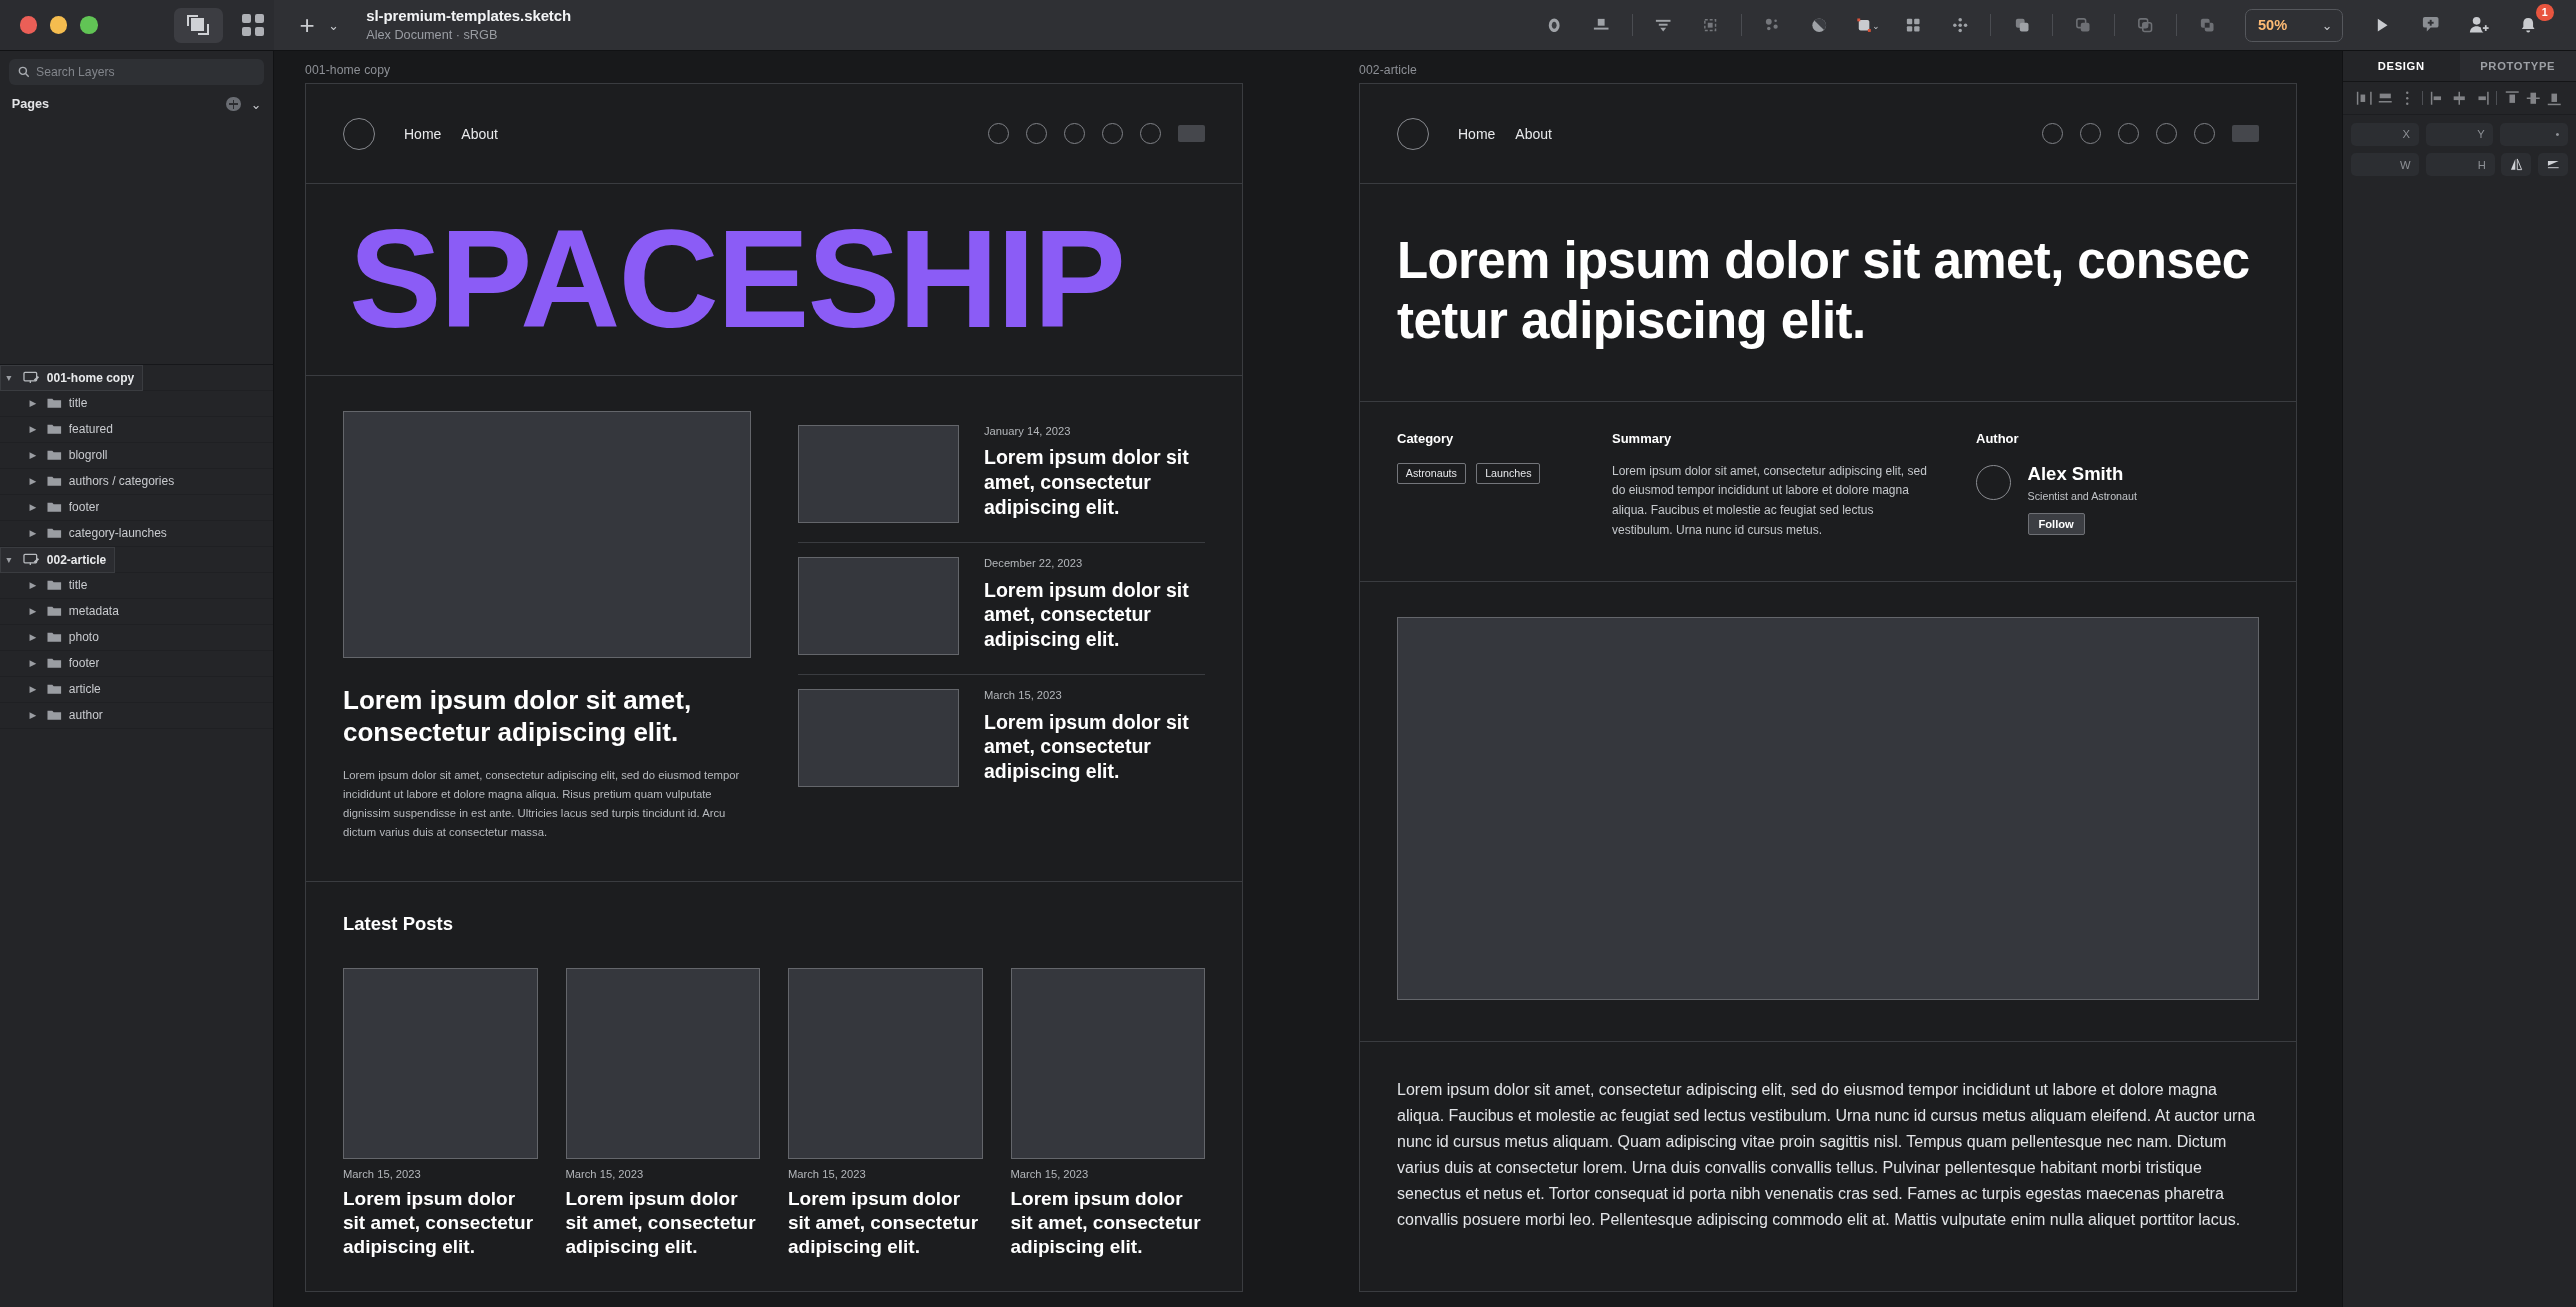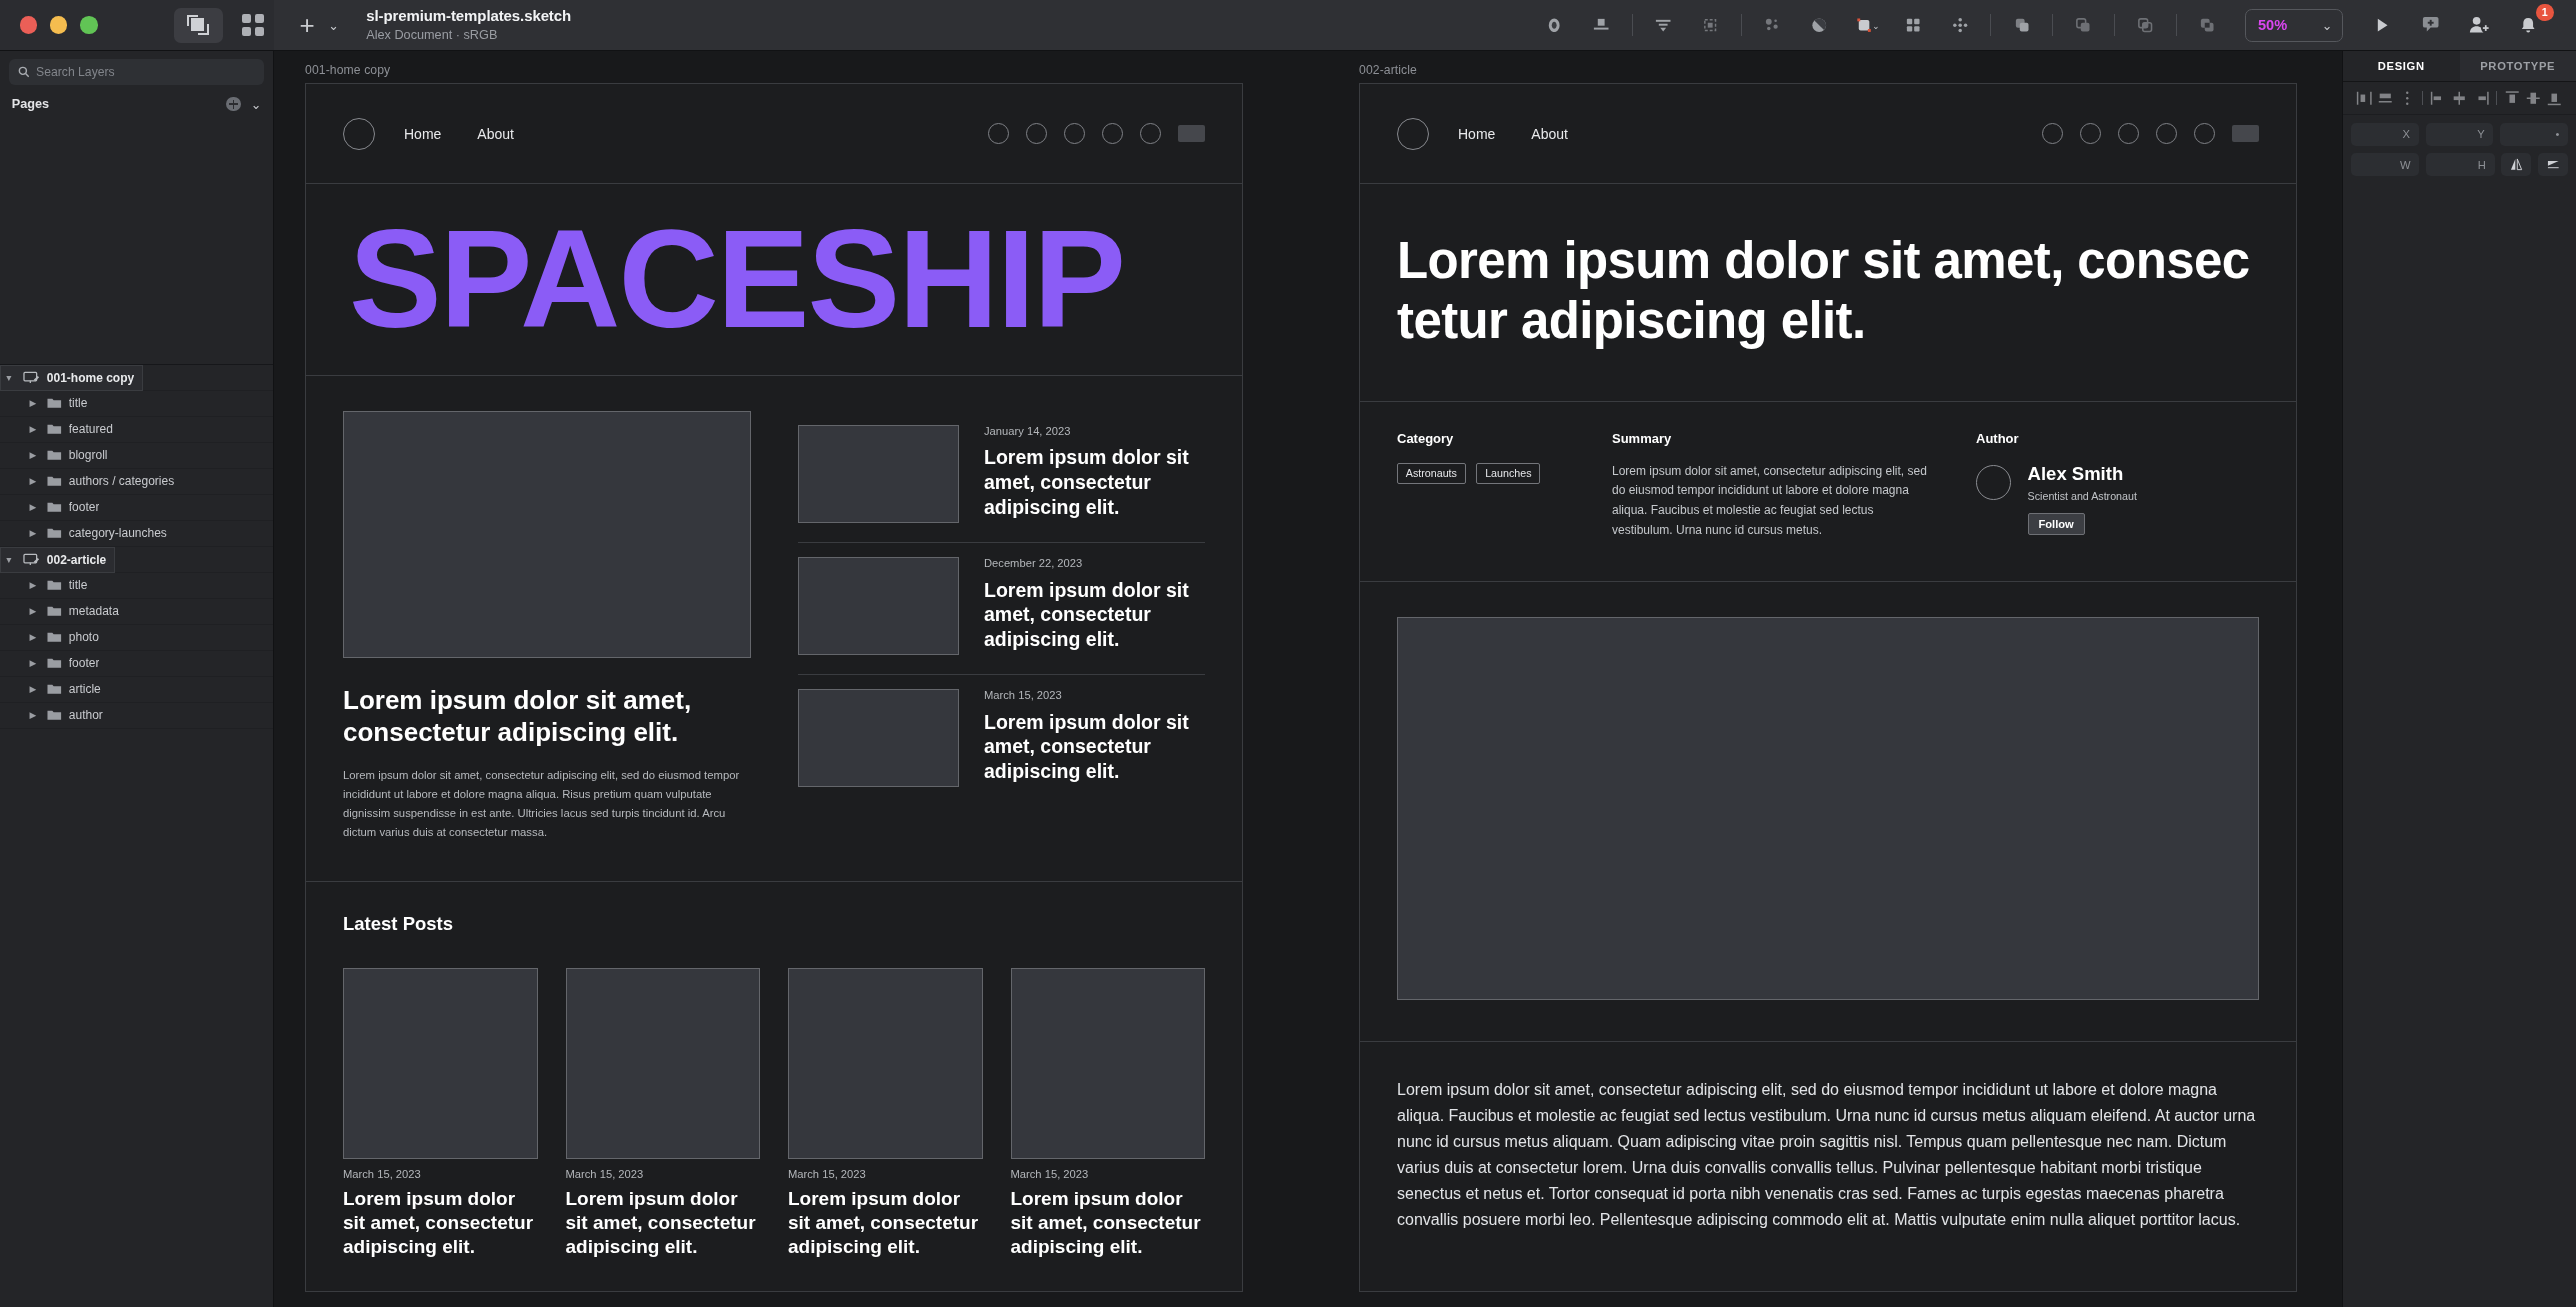--- a/index.html
+++ b/index.html
@@ -62,21 +62,21 @@
 
   .tb-tools { margin-left: auto; display: flex; align-items: center; gap: 2px; padding-right: 9.8px; }
   .tool { width: 45px; height: 39px; display: flex; align-items: center; justify-content: center; border-radius: 5.9px; }
   .tool svg { display: block; }
   .sep { width: 1px; height: 21.5px; background: #4a4c51; margin: 0 5.9px; }
   .zoombox {
     width: 98px; height: 33px; border: 1px solid #55575c; border-radius: 6.8px;
     display: flex; align-items: center; justify-content: space-between;
     padding: 0 9.8px 0 11.7px; margin: 0 13.7px;
   }
-  .zoomval { color: #d946ef; font-size: 14.6px; font-weight: bold; }
+  .zoomval { color: #fdba74; font-size: 14.6px; font-weight: bold; }
   .tb-right-icons { display: flex; align-items: center; gap: 3.9px; padding-right: 15.6px; }
   .bell-wrap { position: relative; }
   .badge {
     position: absolute; top: -2px; right: -2.9px;
     min-width: 17.6px; height: 17.6px; border-radius: 8.8px;
     background: #e8553f; color: #fff; font-size: 10.7px; font-weight: bold;
     display: flex; align-items: center; justify-content: center; padding: 0 3.9px;
   }
 
   
@@ -143,21 +143,21 @@
     position: absolute; background: #1c1d1f; border: 1px solid #3a3c40;
     overflow: hidden;
   }
 
   
   .ab-head {
     height: 100px; border-bottom: 1px solid #3a3c40;
     display: flex; align-items: center; padding: 0 37px;
   }
   .logo-circle { width: 32px; height: 32px; border-radius: 50%; border: 1px solid #87898e; }
-  .nav { display: flex; gap: 36px; margin-left: 29px; }
+  .nav { display: flex; gap: 20px; margin-left: 29px; }
   .nav a { color: #e9eaec; font-size: 14px; text-decoration: none; }
   .head-icons { margin-left: auto; display: flex; align-items: center; gap: 16.6px; }
   .hi-circle { width: 21.5px; height: 21.5px; border-radius: 50%; border: 1px solid #7f8186; }
   .hi-rect { width: 27px; height: 16.6px; background: #45474c; border-radius: 2px; }
 
   .hero {
     height: 192px; border-bottom: 1px solid #3a3c40;
     display: flex; align-items: center; padding: 0 43px;
   }
   .hero h1 {

